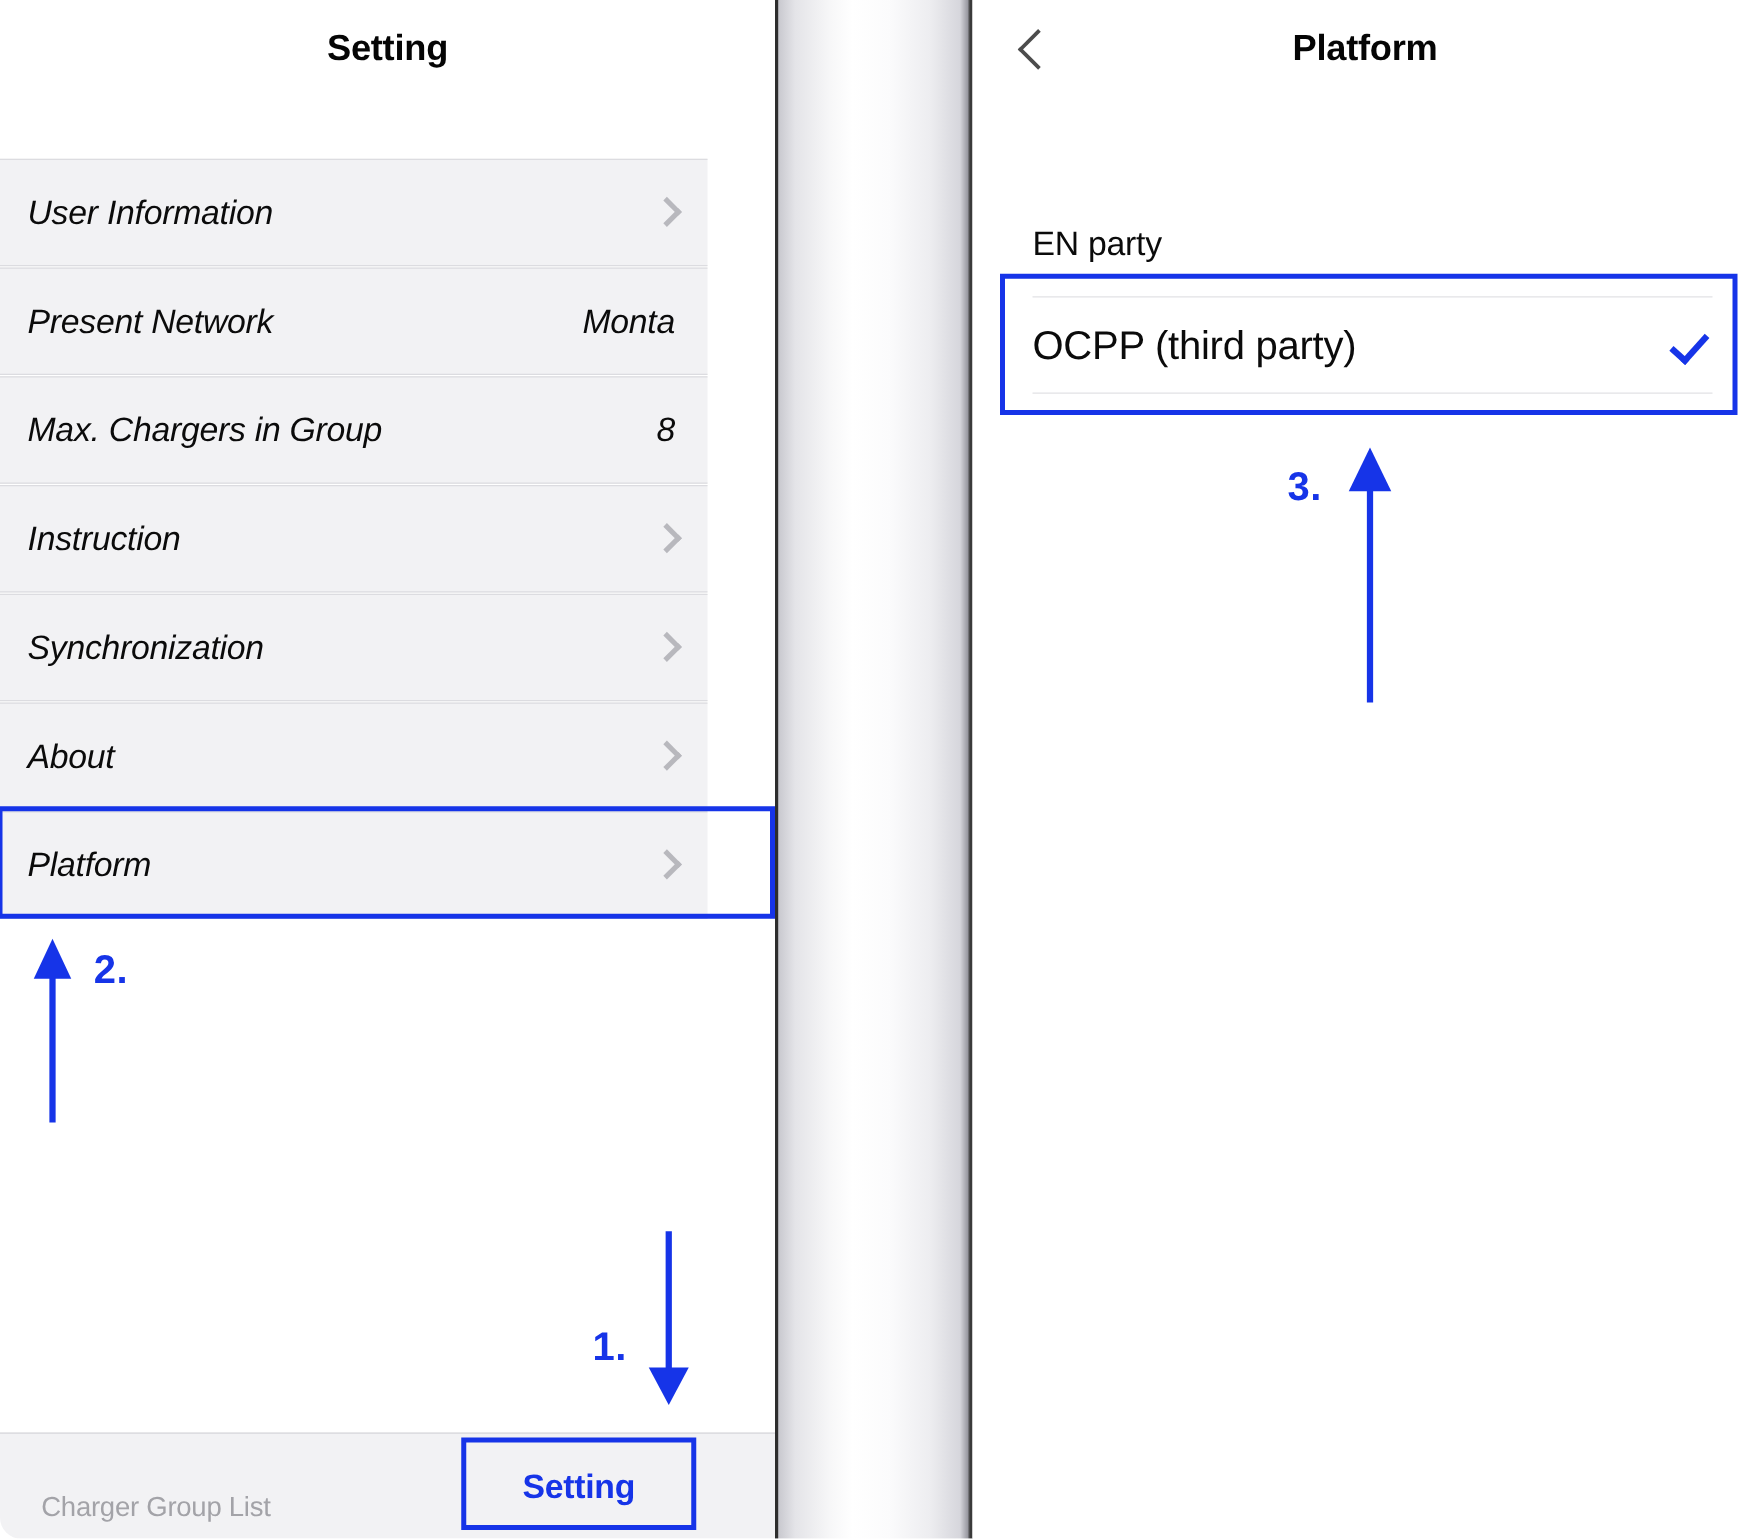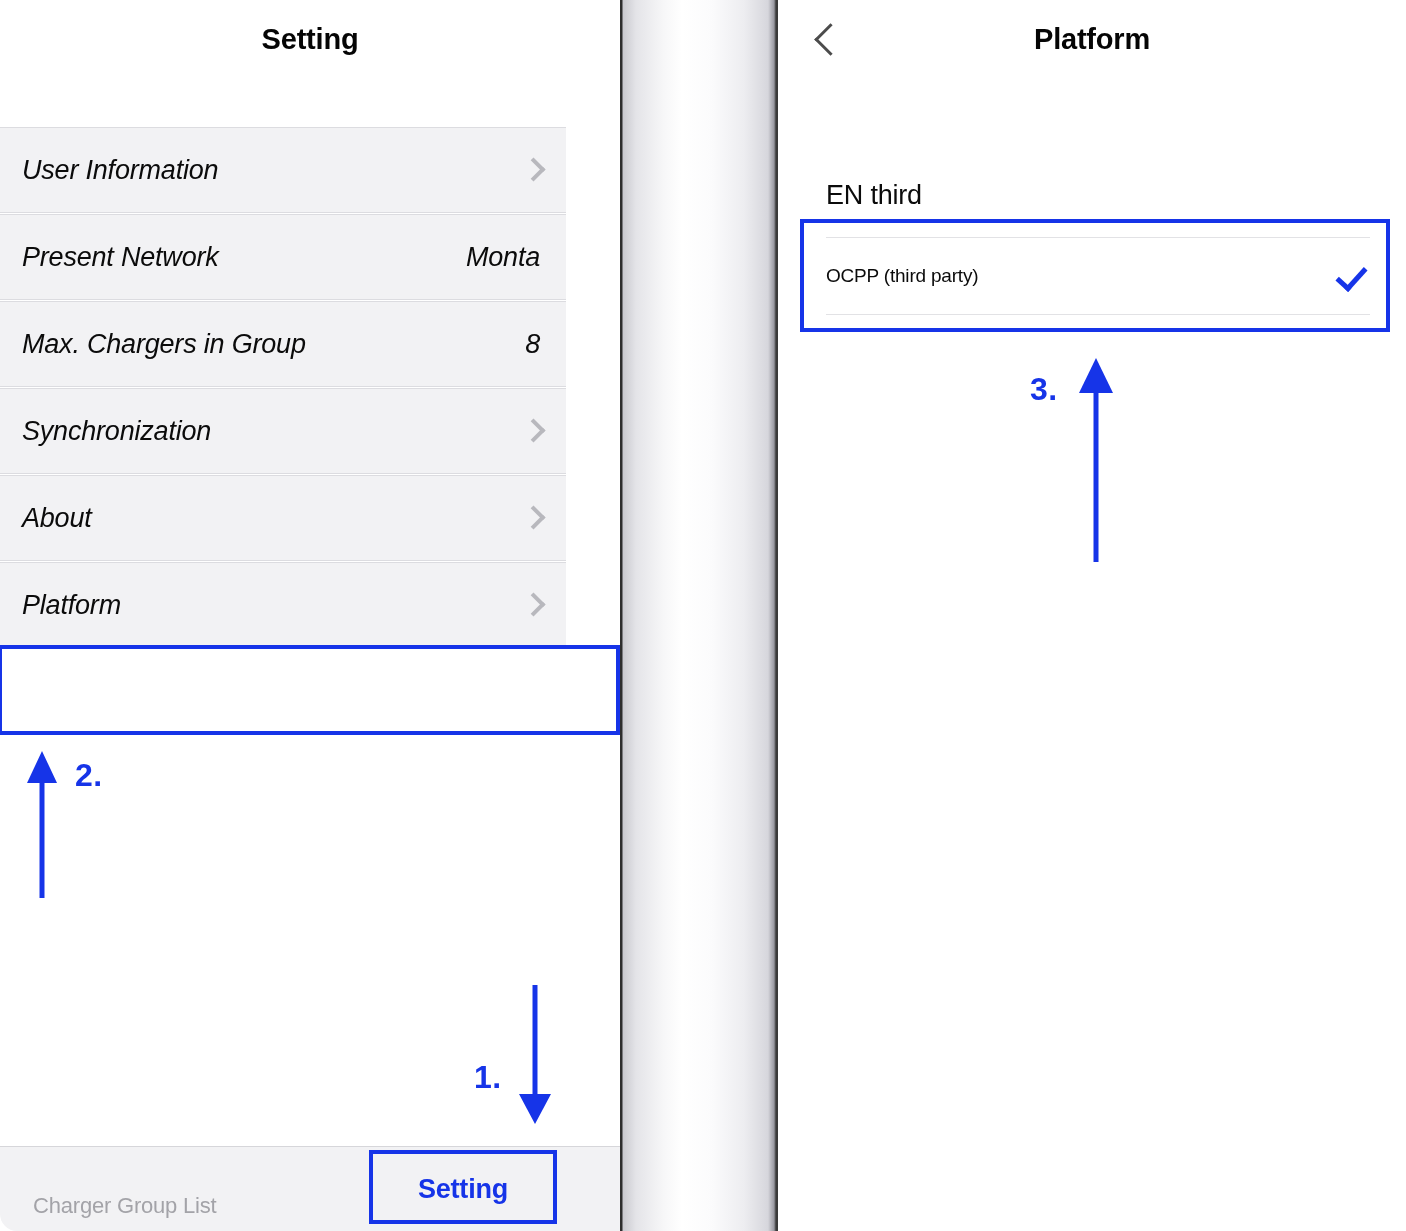--- a/index.html
+++ b/index.html
@@ -244,21 +244,21 @@
     position: absolute;
     left: 26px;
     right: 36px;
     height: 1px;
     background: #e2e2e5;
   }
   #ocpp-row::before { top: 12px; }
   #ocpp-row::after  { bottom: 12px; }
   #ocpp-label {
     margin-left: 26px;
-    font-size: 19px;
+    font-size: 32px;
     color: #0b0b0b;
     letter-spacing: -0.2px;
   }
   #ocpp-check {
     margin-left: auto;
     margin-right: 36px;
     width: 34px;
     height: 34px;
     position: relative;
   }
@@ -316,20 +316,24 @@
       <div class="list-row">
         <span class="row-label">Present Network</span>
         <span class="row-value">Monta</span>
       </div>
 
       <div class="list-row">
         <span class="row-label">Max. Chargers in Group</span>
         <span class="row-value">8</span>
       </div>
 
+      <div class="list-row">
+        <span class="row-label">Instruction</span>
+        <span class="row-chevron"></span>
+      </div>
 
       <div class="list-row">
         <span class="row-label">Synchronization</span>
         <span class="row-chevron"></span>
       </div>
 
       <div class="list-row">
         <span class="row-label">About</span>
         <span class="row-chevron"></span>
       </div>
@@ -353,21 +357,21 @@
 
   <div id="fold"></div>
 
   <div id="right-panel">
 
     <div id="right-nav">
       <div id="back-button"></div>
       <div id="right-nav-title">Platform</div>
     </div>
 
-    <div id="section-header">EN third</div>
+    <div id="section-header">EN party</div>
 
     <div id="ocpp-row">
       <span id="ocpp-label">OCPP (third party)</span>
       <span id="ocpp-check"></span>
     </div>
 
   </div>
 
   <div class="hl-box" id="ocpp-highlight"></div>
 

